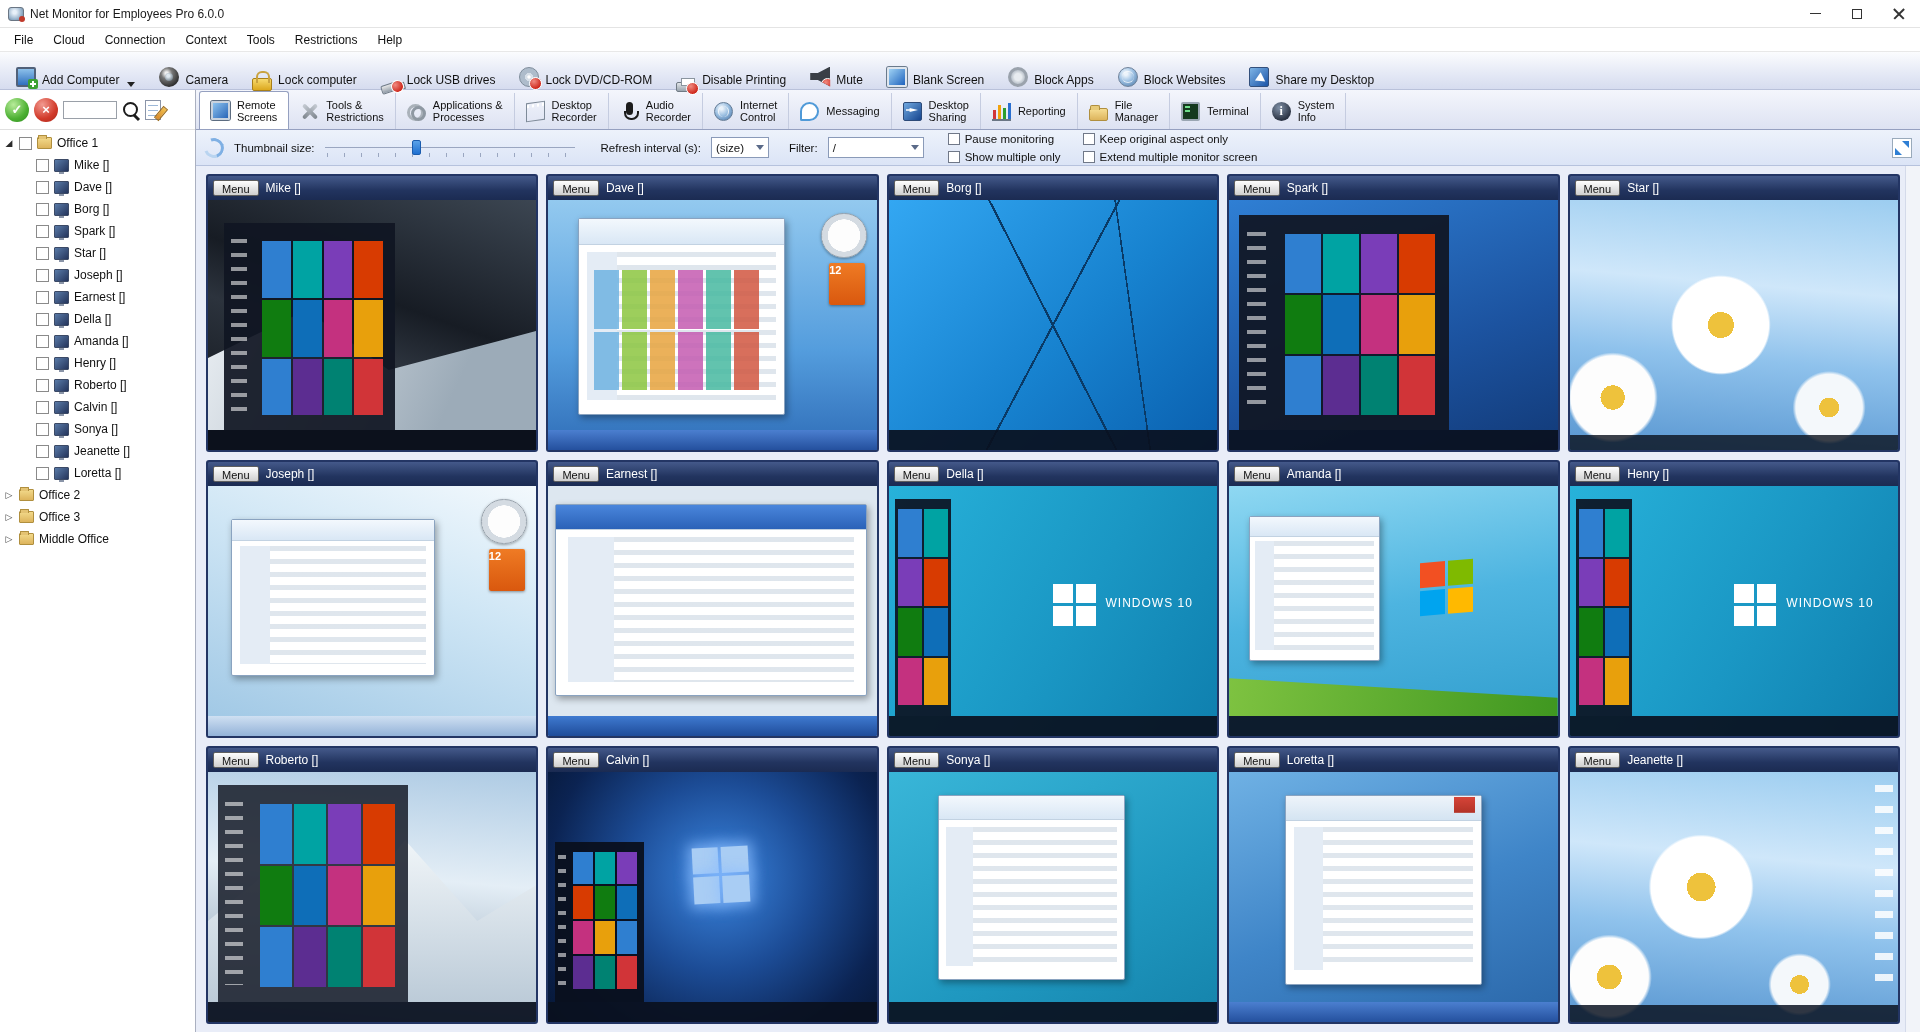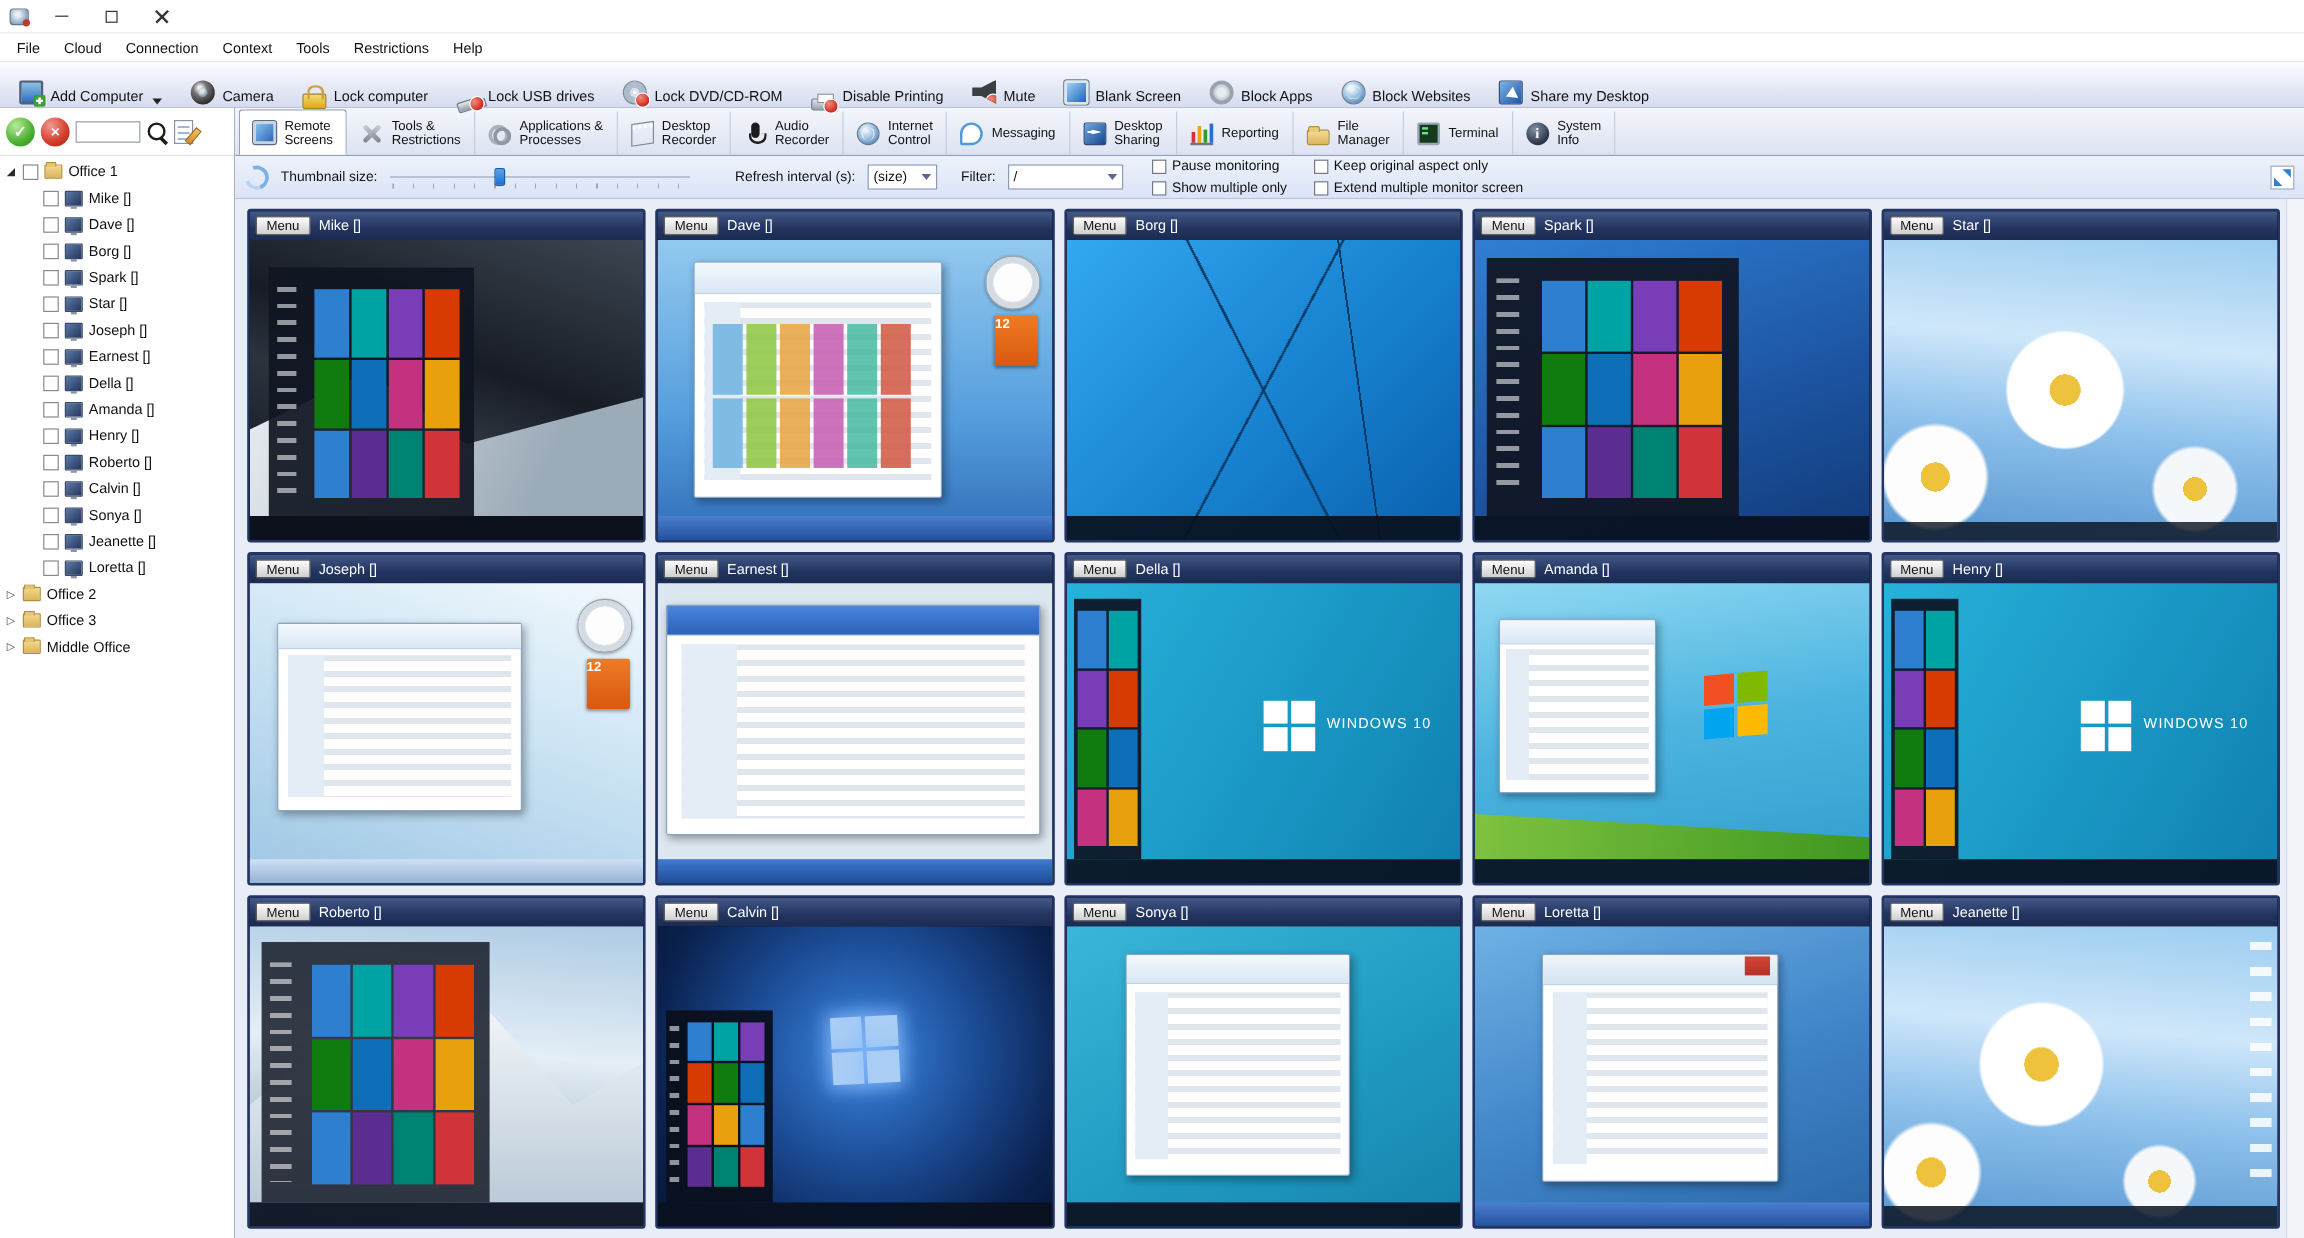--- a/index.html
+++ b/index.html
@@ -236,20 +236,21 @@
   .scr-jeanette .art-icons{display:block}
   .scr-jeanette .art-taskbar{display:block;height:7%;background:rgba(12,20,34,.85)}
 </style>
 </head>
 <body>
 
 <div class="window">
 
   <div class="titlebar">
     <span class="appico"></span>
+    <span class="title-text">Net Monitor for Employees Pro 6.0.0</span>
     <span class="wbtns">
       <span class="wbtn">
           <span class="glyph-min"></span>
         </span>
       <span class="wbtn">
           <span class="glyph-max"></span>
         </span>
       <span class="wbtn">
           <span class="glyph-close"></span>
         </span>
@@ -526,21 +527,21 @@
         </div>
 
       <div class="optbar">
         <span class="refresh-glyph"></span>
         <span>Thumbnail size:</span>
         <span class="slider">
           <span class="track"></span>
           <span class="ticks"></span>
           <span class="thumbk"></span>
         </span>
-        <span style="margin-left:28px">Refresh interval (s):</span>
+        <span style="margin-left:16px">Refresh interval (s):</span>
         <span class="combo" style="width:58px">
           <span class="val">(size)</span>
           <span class="chev"></span>
         </span>
         <span style="margin-left:10px">Filter:</span>
         <span class="combo" style="width:96px">
           <span class="val">/</span>
           <span class="chev"></span>
         </span>
         <span class="checkwrap" id="optchecks">

